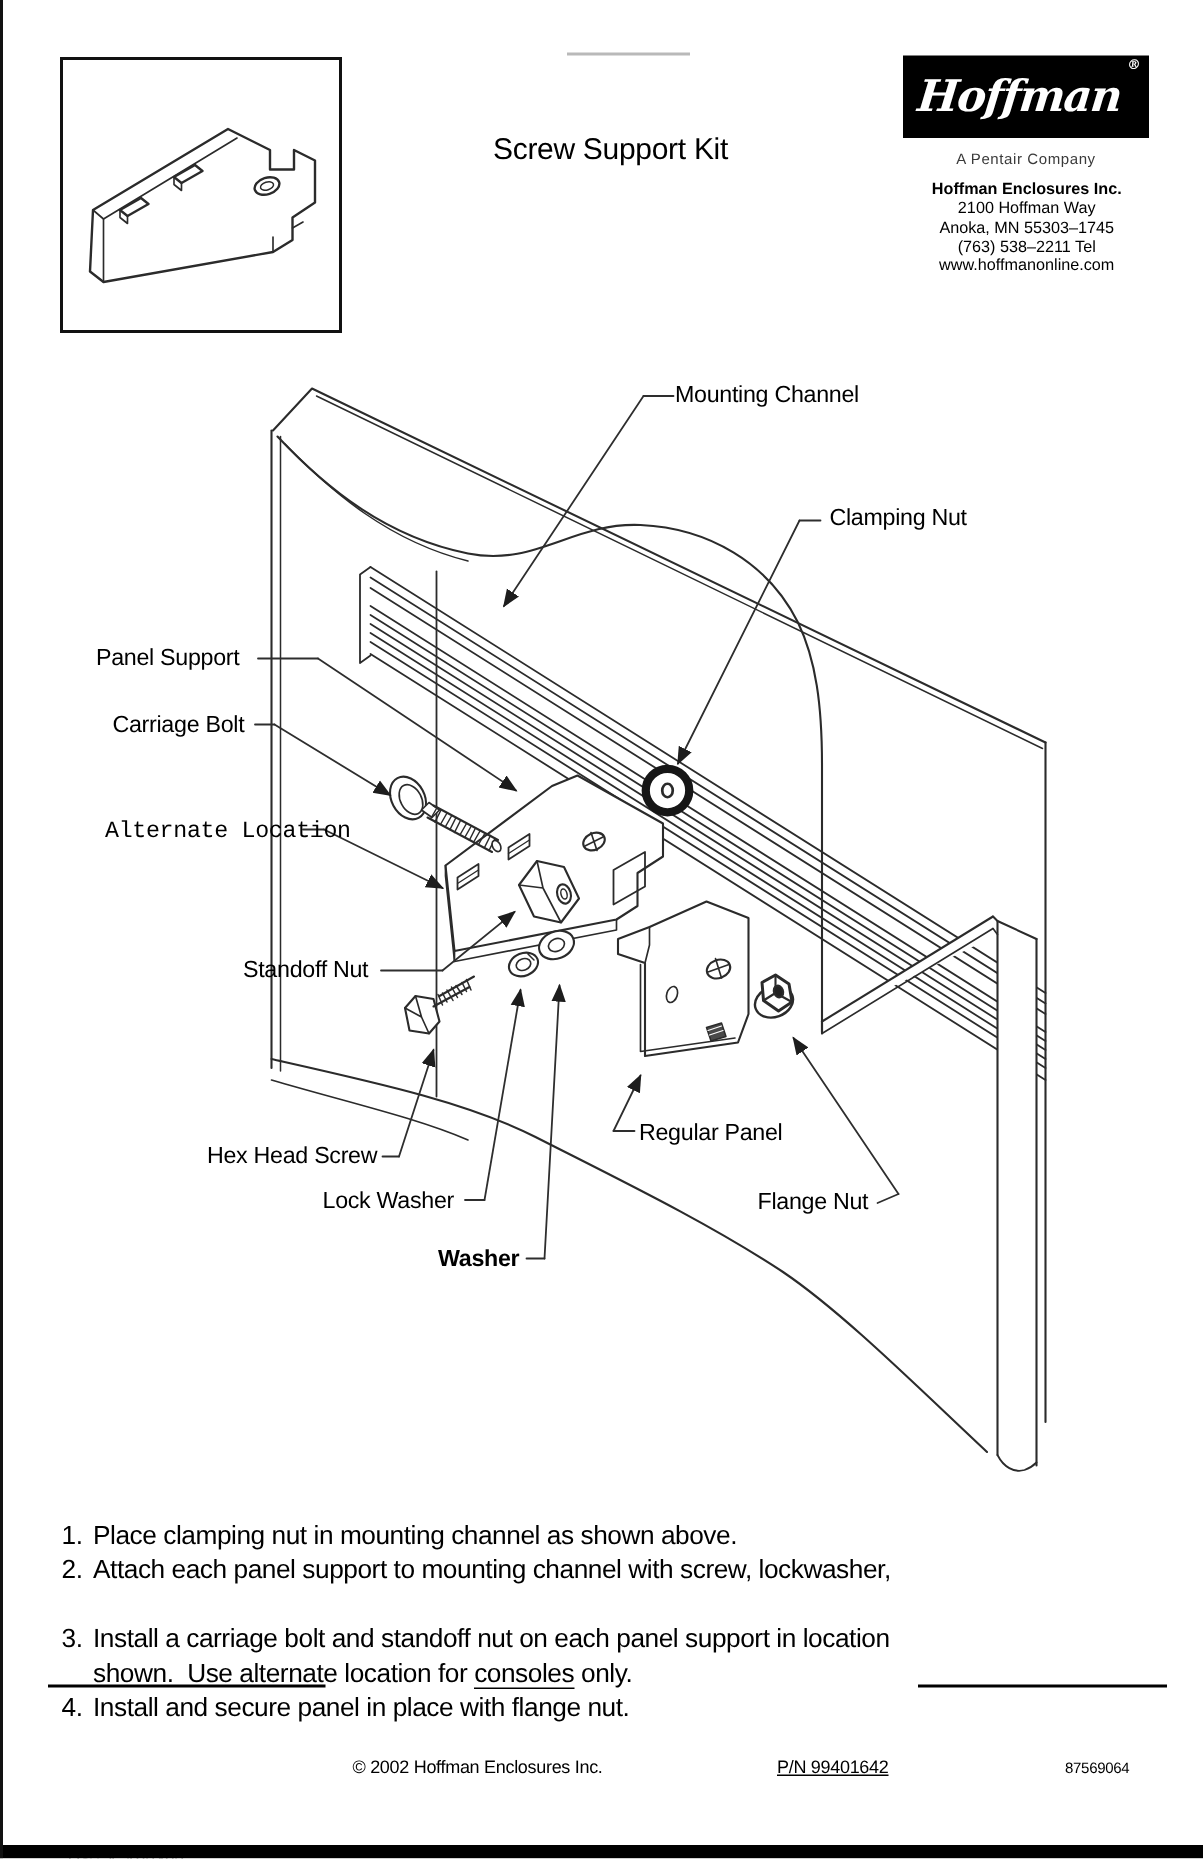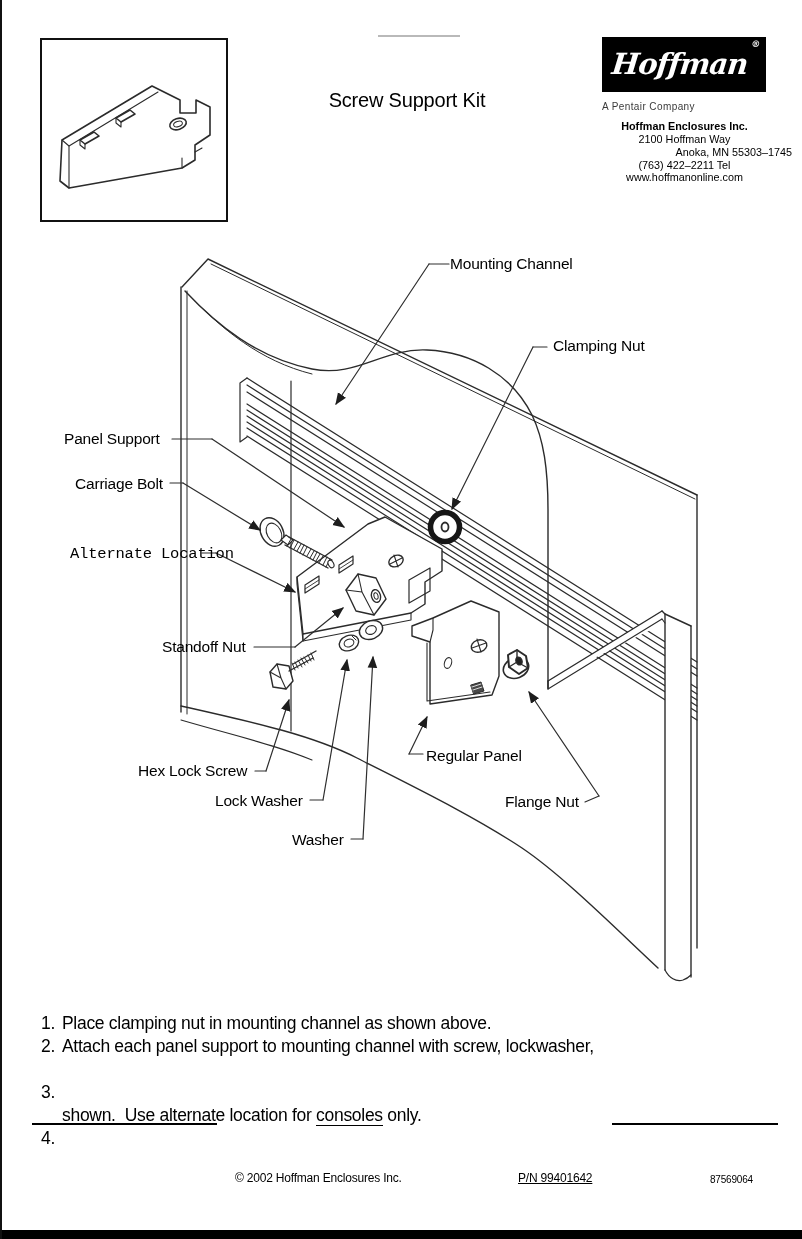--- a/index.html
+++ b/index.html
@@ -12,21 +12,21 @@
   #top-gray-line{position:absolute;left:376px;top:35px;width:82px;height:2px;background:#b9b9b9;}
   
   #thumb-box{position:absolute;left:38px;top:38px;width:184px;height:180px;border:2.5px solid #111;background:#fff;}
   #doc-title{position:absolute;left:260px;top:89px;width:290px;text-align:center;
              font-size:20px;letter-spacing:-0.2px;}
   #logo-box{position:absolute;left:600px;top:37px;width:164px;height:55px;background:#000;
             display:flex;align-items:center;justify-content:center;}
   #logo-script{color:#fff;font-family:"DejaVu Serif",serif;font-style:italic;font-weight:bold;
                font-size:29px;transform:skewX(-6deg);letter-spacing:-1px;line-height:1;}
   #logo-reg{color:#fff;font-size:9px;vertical-align:top;position:relative;top:-10px;left:2px;font-style:normal;}
-  #tagline{position:absolute;left:600px;top:101px;width:164px;text-align:left;
+  #tagline{position:absolute;left:600px;top:101px;width:164px;text-align:center;
            font-size:10px;letter-spacing:0.4px;color:#3a3a3a;}
   .addr{position:absolute;left:575px;width:215px;text-align:center;font-size:10.8px;line-height:12.8px;}
   .addr b{font-size:10.8px;}
   
   .dlabel{position:absolute;font-size:15.5px;letter-spacing:-0.2px;white-space:nowrap;}
   
   .inum{position:absolute;left:39px;font-size:17.5px;letter-spacing:-0.3px;}
   .iline{position:absolute;left:60px;font-size:17.5px;letter-spacing:-0.3px;white-space:pre;}
   .u2{border-bottom:1.8px solid #000;}
   .rule{position:absolute;height:2px;background:#000;}
@@ -59,22 +59,22 @@
   </div>
 
   <div id="doc-title" class="nowrap">Screw Support Kit</div>
 
   <div id="logo-box">
     <span id="logo-script"><span>Hoffman</span><span id="logo-reg">®</span></span>
   </div>
   <div id="tagline">A Pentair Company</div>
   <div class="addr" style="top:120px;"><b>Hoffman Enclosures Inc.</b></div>
   <div class="addr" style="top:133px;">2100 Hoffman Way</div>
-  <div class="addr" style="top:146px;text-align:right;">Anoka, MN 55303–1745</div>
-  <div class="addr" style="top:159px;">(763) 422–2211 Tel</div>
+  <div class="addr" style="top:146px;">Anoka, MN 55303–1745</div>
+  <div class="addr" style="top:159px;">(763) 538–2211 Tel</div>
   <div class="addr" style="top:171px;">www.hoffmanonline.com</div>
 
   <svg class="abs" style="left:0;top:0;" width="802" height="1010" viewBox="0 0 802 1010">
     <defs>
       <marker id="ah" markerWidth="11" markerHeight="9" refX="9" refY="4.5" orient="auto">
         <path d="M0,0.5 L10,4.5 L0,8.5 Z" fill="#1d1d1d"></path>
       </marker>
     </defs>
     <g fill="none" stroke="#2b2b2b" stroke-width="1.4" stroke-linejoin="round" stroke-linecap="round">
 
@@ -193,38 +193,40 @@
       </g>
     </g>
   </svg>
 
   <div class="dlabel" style="left:448px;top:255px;">Mounting Channel</div>
   <div class="dlabel" style="left:551px;top:337px;">Clamping Nut</div>
   <div class="dlabel" style="left:62px;top:430px;">Panel Support</div>
   <div class="dlabel" style="left:73px;top:475px;">Carriage Bolt</div>
   <div class="dlabel" style="left:68px;top:545px;font-family:Liberation Mono, monospace;">Alternate Location</div>
   <div class="dlabel" style="left:160px;top:638px;">Standoff Nut</div>
-  <div class="dlabel" style="left:136px;top:762px;">Hex Lock Screw</div>
+  <div class="dlabel" style="left:136px;top:762px;">Hex Head Screw</div>
   <div class="dlabel" style="left:213px;top:792px;">Lock Washer</div>
-  <div class="dlabel" style="left:290px;top:831px;">Washer</div>
+  <div class="dlabel" style="left:290px;top:831px;font-weight:bold;">Washer</div>
   <div class="dlabel" style="left:424px;top:747px;">Regular Panel</div>
   <div class="dlabel" style="left:503px;top:793px;">Flange Nut</div>
 
   <div class="inum" style="top:1013px;">1.</div>
   <div class="iline" style="top:1013px;text-align:center;">Place clamping nut in mounting channel as shown above.</div>
 
   <div class="inum" style="top:1036px;">2.</div>
   <div class="iline" style="top:1036px;">Attach each panel support to mounting channel with screw, lockwasher,</div>
 
   <div class="inum" style="top:1082px;">3.</div>
+  <div class="iline" style="top:1082px;">Install a carriage bolt and standoff nut on each panel support in location</div>
   <div class="iline" style="top:1105px;"><span>shown.  Use alte</span><span>rnate location for </span><span class="u2">consoles</span><span> only.</span></div>
   <div class="rule" style="left:30px;top:1123px;width:185px;"></div>
   <div class="rule" style="left:610px;top:1123px;width:166px;"></div>
 
   <div class="inum" style="top:1128px;">4.</div>
+  <div class="iline" style="top:1128px;">Install and secure panel in place with flange nut.</div>
 
   <div class="foot" style="left:43px;top:1234px;">Rev. A  103403</div>
   <div class="foot" style="left:233px;top:1171px;">© 2002 Hoffman Enclosures Inc.</div>
   <div class="foot" style="left:516px;top:1171px;text-decoration:underline;">P/N 99401642</div>
   <div class="foot" style="left:708px;top:1174px;font-size:10px;">87569064</div>
 
   <div id="bottom-bar"></div>
 </div>
 
 </body></html>

